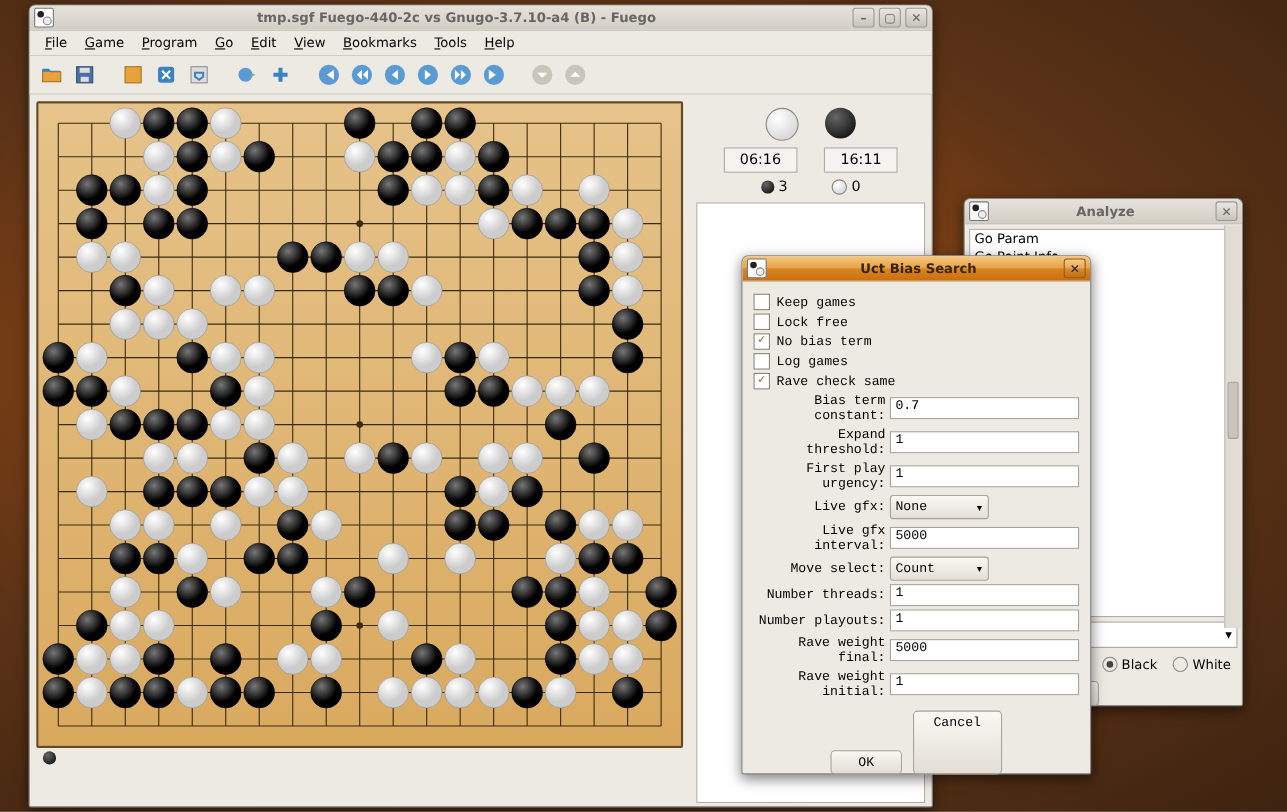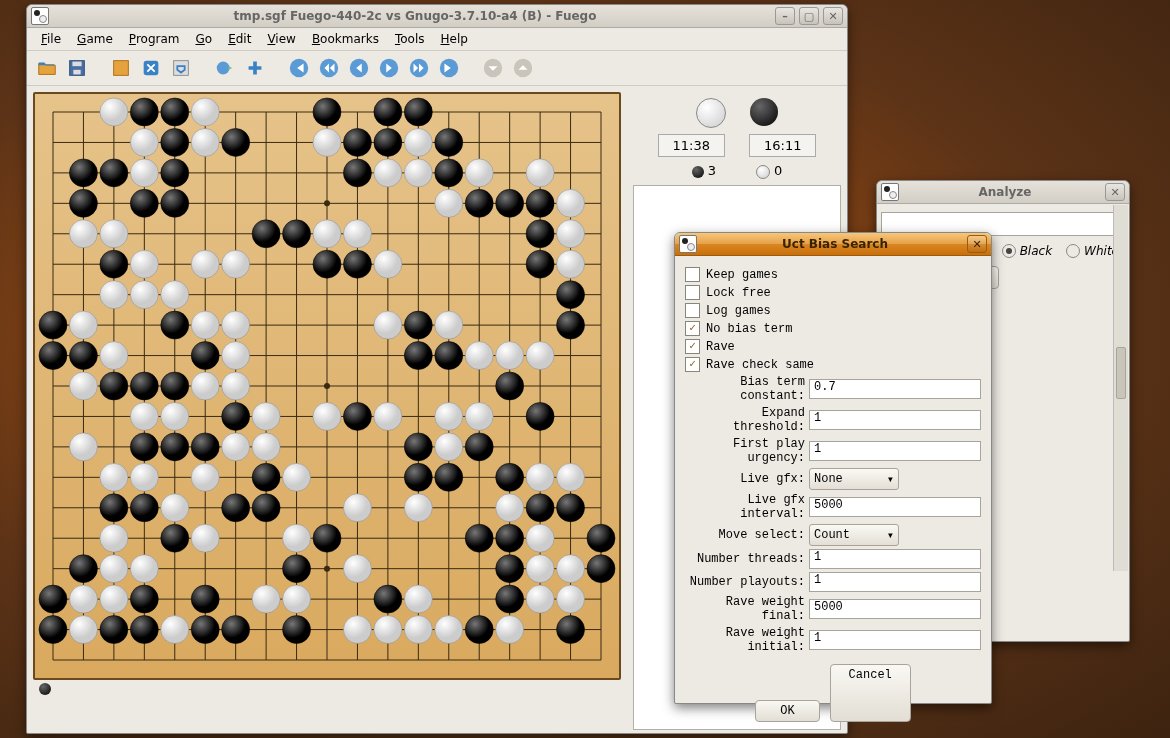--- a/index.html
+++ b/index.html
@@ -141,21 +141,21 @@
     font-size:12px;
   }
   .analyze-list div { padding:1px 4px; cursor:pointer; white-space:nowrap; }
   .scrollbar-mock { width:14px; background:#e0ddd5; border-left:1px solid #bbb; position:absolute; right:1px; top:24px; bottom:70px; }
   .scrollbar-thumb { background:#c9c5bb; border:1px solid #a8a49b; border-radius:2px; margin:2px; height:50px; position:absolute; top:140px; left:0; right:0; }
   .combo {
     margin-top:4px; height:22px; border:1px solid #a8a49b; background:#fff;
     display:flex; align-items:center; padding:0 4px;
   }
   .combo .arrow { margin-left:auto; }
-  .radio-row { display:flex; gap:14px; justify-content:flex-end; margin:8px 6px 4px; font-size:12px;font-style:italic; }
+  .radio-row { display:flex; gap:14px; justify-content:flex-end; margin:8px 6px 4px; font-size:12px; }
   .radio { display:flex; align-items:center; gap:4px; }
   .radio-circle { width:12px; height:12px; border:1px solid #888; border-radius:50%; display:inline-flex; align-items:center; justify-content:center; }
   .radio-circle.sel::after { content:""; width:6px; height:6px; background:#444; border-radius:50%; }
   .analyze-btns { display:flex; justify-content:flex-start; gap:6px; padding:4px 6px;font-family:Liberation Serif, serif; }
   .btn {
     padding:3px 14px; border:1px solid #a8a49b; border-radius:4px;
     background: linear-gradient(#faf8f3, #e2ded5);
     cursor:pointer; font-size:12px;
   }
   .btn u { text-decoration: underline; }
@@ -531,41 +531,54 @@
       <div class="status-bar">
         <span class="status-stone"></span>
       </div>
     </div>
     <div class="right-pane">
       <div class="clock-row">
         <div class="player-stone white"></div>
         <div class="player-stone black"></div>
       </div>
       <div class="clock-row">
-        <div class="time-box">11:38</div>
+        <div class="time-box">06:16</div>
         <div class="time-box">16:11</div>
       </div>
       <div class="capture-row">
         <span><span class="mini-stone black"></span><span>3</span></span>
         <span><span class="mini-stone white"></span><span>0</span></span>
       </div>
       <div class="notes-area"></div>
     </div>
   </div>
 </div>
 
 <div class="window" style="left:876px; top:180px; width:252px; height:460px;">
   <div class="titlebar inactive">
     <span class="title-icon"></span>
     <span class="title-text">Analyze</span>
     <div class="title-buttons">
       <div class="title-btn">✕</div>
     </div>
   </div>
   <div class="analyze-body">
+    <div class="analyze-list" id="analyze-list" style="position:relative;">
+    <div>Go Param</div>
+        <div>Go Point Info</div>
+        <div>&nbsp;</div>
+        <div>&nbsp;</div>
+        <div>&nbsp;</div>
+        <div>tic</div>
+        <div>&nbsp;</div>
+        <div>&nbsp;</div>
+        <div>n</div>
+        <div>&nbsp;</div>
+        <div>Search</div>
+      </div>
     <div class="scrollbar-mock">
         <div class="scrollbar-thumb"></div>
       </div>
     <div class="combo">
         <span></span>
         <span class="arrow">▾</span>
       </div>
     <div class="radio-row">
       <span class="radio">
           <span class="radio-circle sel"></span>
@@ -595,30 +608,26 @@
     <div id="dialog-checks">
         <div class="chk-row">
           <span class="chk"></span>
           <span>Keep games</span>
         </div>
         <div class="chk-row">
           <span class="chk"></span>
           <span>Lock free</span>
         </div>
         <div class="chk-row">
+          <span class="chk checked"></span>
+          <span>No bias term</span>
+        </div>
+        <div class="chk-row">
           <span class="chk"></span>
           <span>Log games</span>
-        </div>
-        <div class="chk-row">
-          <span class="chk checked"></span>
-          <span>No bias term</span>
-        </div>
-        <div class="chk-row">
-          <span class="chk checked"></span>
-          <span>Rave</span>
         </div>
         <div class="chk-row">
           <span class="chk checked"></span>
           <span>Rave check same</span>
         </div>
       </div>
     <div id="dialog-fields">
         <div class="field-row">
           <span class="field-label">Bias term constant:</span>
           <div class="field-input">0.7</div>

